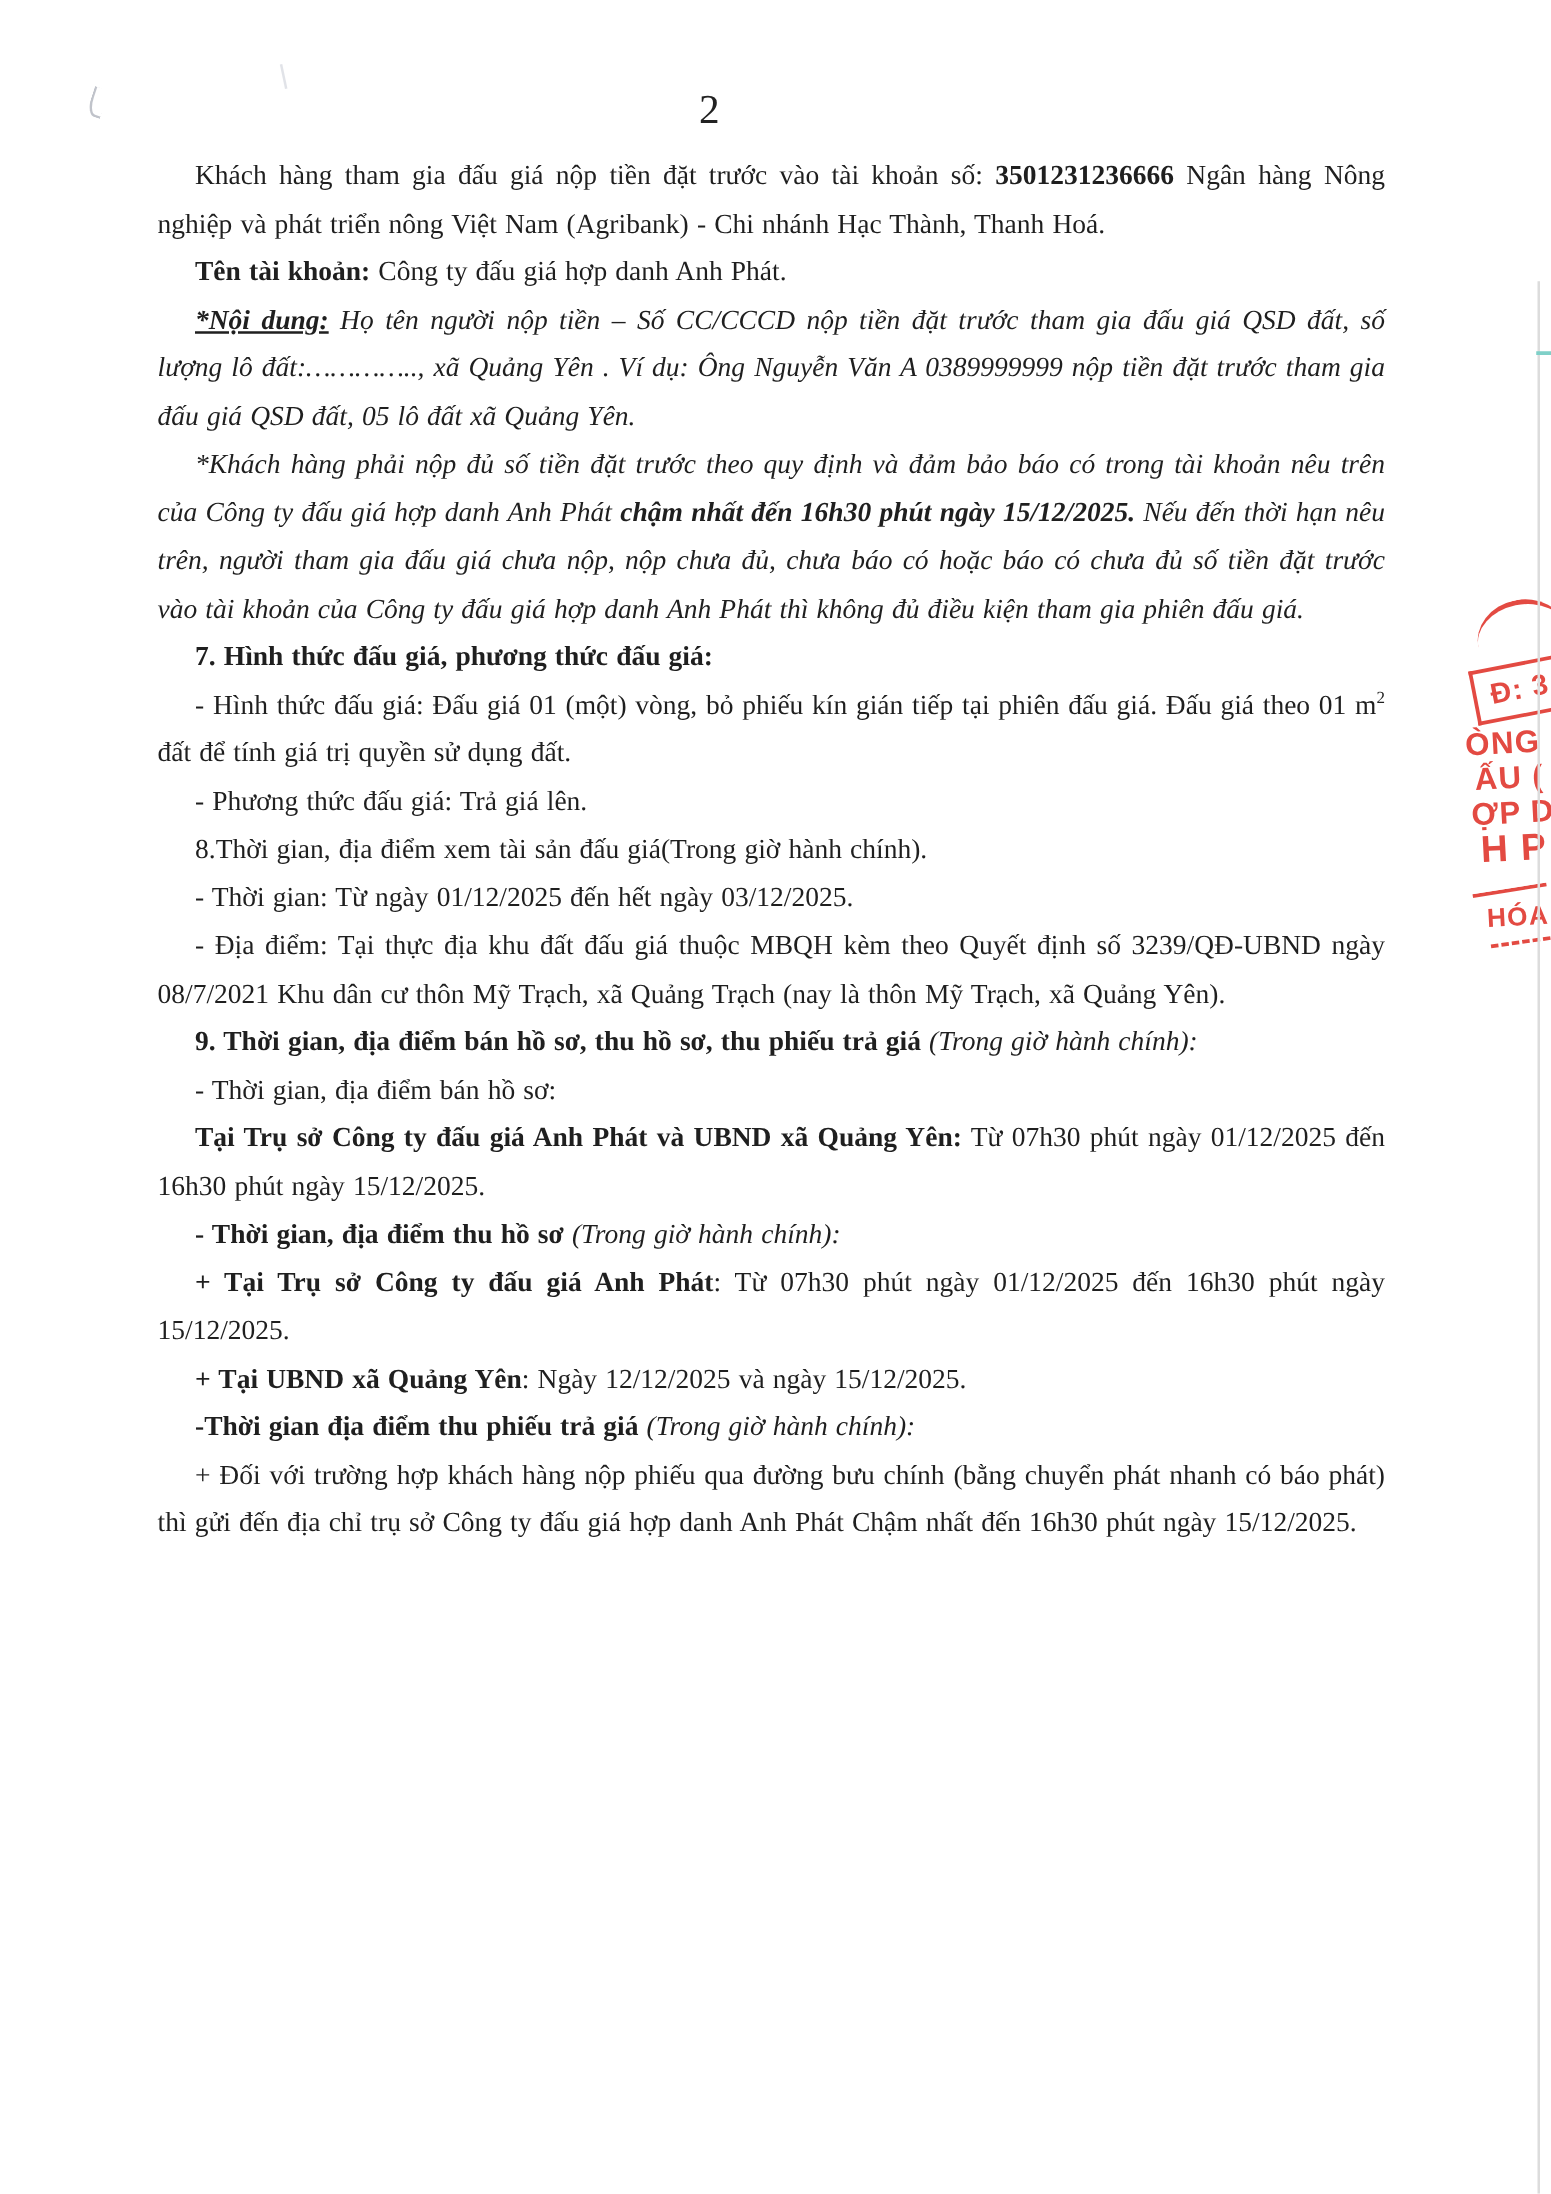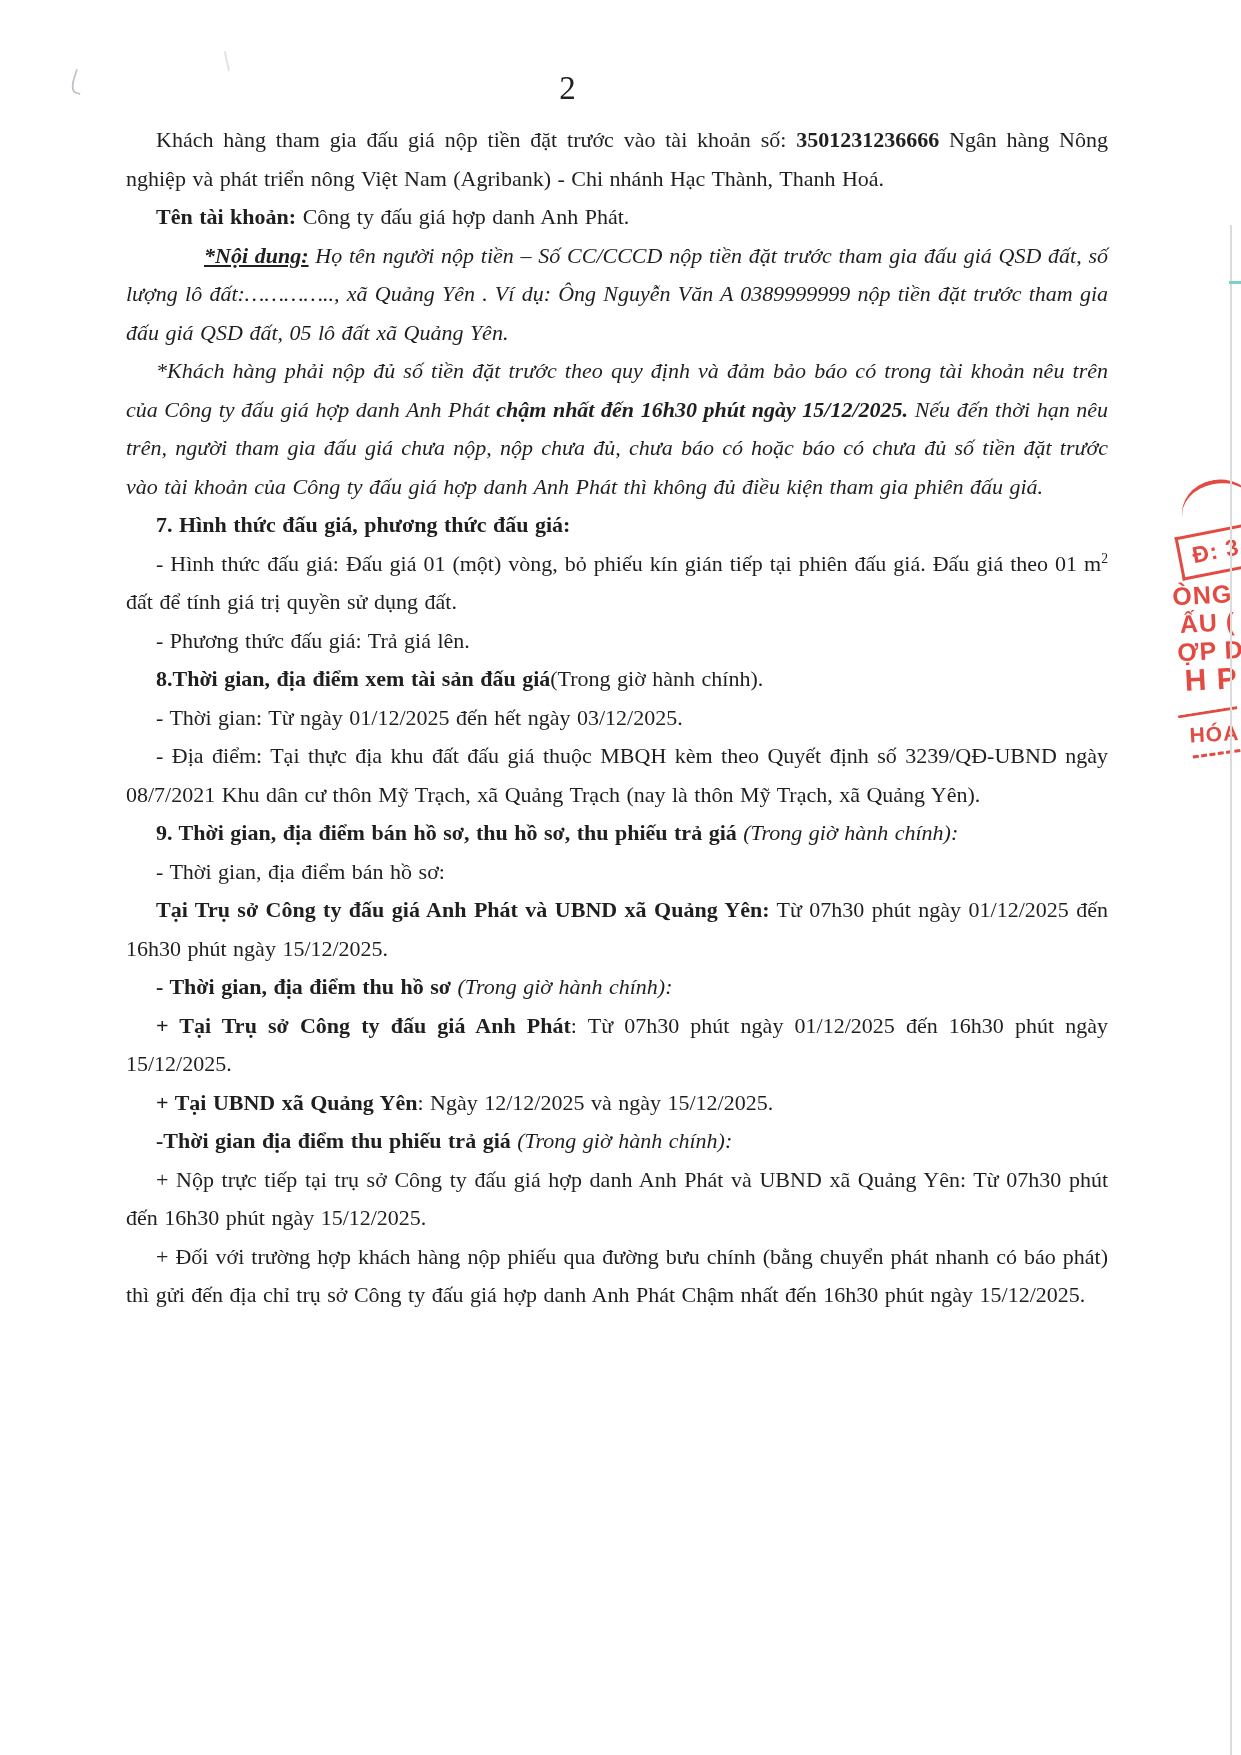--- a/index.html
+++ b/index.html
@@ -81,36 +81,35 @@
   }
 </style>
 </head>
 <body>
 
 <div class="page-number">2</div>
 
 <div class="doc-body">
     <p class="para"><span>Khách hàng tham gia đấu giá nộp tiền đặt trước vào tài khoản số: </span><span style="font-weight: bold;">3501231236666</span><span> Ngân hàng Nông nghiệp và phát triển nông Việt Nam (Agribank) - Chi nhánh Hạc Thành, Thanh Hoá.</span></p>
     <p class="para"><span style="font-weight: bold;">Tên tài khoản:</span><span> Công ty đấu giá hợp danh Anh Phát.</span></p>
-    <p class="para"><span style="font-weight: bold; font-style: italic; text-decoration: underline; margin-left: 48px;">*Nội dung:</span><span style="font-style: italic;"> Họ tên người nộp tiền – Số CC/CCCD nộp tiền đặt trước tham gia đấu giá QSD đất, số lượng lô đất:………….., xã Quảng Yên . Ví dụ: Ông Nguyễn Văn A 0389999999 nộp tiền đặt trước tham gia đấu giá QSD đất,  05 lô đất xã Quảng Yên.</span></p>
+    <p class="para"><span style="font-weight: bold; font-style: italic; text-decoration: underline;">*Nội dung:</span><span style="font-style: italic;"> Họ tên người nộp tiền – Số CC/CCCD nộp tiền đặt trước tham gia đấu giá QSD đất, số lượng lô đất:………….., xã Quảng Yên . Ví dụ: Ông Nguyễn Văn A 0389999999 nộp tiền đặt trước tham gia đấu giá QSD đất,  05 lô đất xã Quảng Yên.</span></p>
     <p class="para"><span style="font-style: italic;">*Khách hàng phải nộp đủ số tiền đặt trước theo quy định và đảm bảo báo có trong tài khoản nêu trên của Công ty đấu giá hợp danh Anh Phát </span><span style="font-weight: bold; font-style: italic;">chậm nhất đến 16h30 phút ngày 15/12/2025.</span><span style="font-style: italic;"> Nếu đến thời hạn nêu trên, người tham gia đấu giá chưa nộp, nộp chưa đủ, chưa báo có hoặc báo có chưa đủ số tiền đặt trước vào tài khoản của Công ty đấu giá hợp danh Anh Phát thì không đủ điều kiện tham gia phiên đấu giá.</span></p>
     <p class="para"><span style="font-weight: bold;">7. Hình thức đấu giá, phương thức đấu giá:</span></p>
     <p class="para"><span>- Hình thức đấu giá: Đấu giá 01 (một) vòng, bỏ phiếu kín gián tiếp tại phiên đấu giá. Đấu giá theo 01 m</span><sup>2</sup><span> đất để tính giá trị quyền sử dụng đất.</span></p>
     <p class="para"><span>- Phương thức đấu giá: Trả giá lên.</span></p>
-    <p class="para"><span style="font-weight: bold;">8.Thời gian, địa điểm xem tài sản đấu giá</span><span style="">(Trong giờ hành chính).</span></p>
+    <p class="para"><span style="font-weight: normal;">8.Thời gian, địa điểm xem tài sản đấu giá</span><span style="">(Trong giờ hành chính).</span></p>
     <p class="para"><span>- Thời gian: Từ ngày 01/12/2025 đến hết ngày 03/12/2025.</span></p>
     <p class="para"><span>- Địa điểm: Tại thực địa khu đất đấu giá thuộc MBQH kèm theo Quyết định số 3239/QĐ-UBND ngày 08/7/2021 Khu dân cư thôn Mỹ Trạch, xã Quảng Trạch (nay là thôn Mỹ Trạch, xã Quảng Yên).</span></p>
     <p class="para"><span style="font-weight: bold;">9. Thời gian, địa điểm bán hồ sơ, thu hồ sơ, thu phiếu trả giá </span><span style="font-style: italic;">(Trong giờ hành chính):</span></p>
     <p class="para"><span style="font-weight: normal;">- Thời gian, địa điểm bán hồ sơ:</span></p>
     <p class="para"><span style="font-weight: bold;">Tại Trụ sở Công ty đấu giá Anh Phát và UBND xã Quảng Yên:</span><span> Từ 07h30 phút ngày 01/12/2025 đến 16h30 phút ngày 15/12/2025.</span></p>
     <p class="para"><span style="font-weight: bold;">- Thời gian, địa điểm thu hồ sơ </span><span style="font-style: italic;">(Trong giờ hành chính):</span></p>
     <p class="para"><span style="font-weight: bold;">+ Tại Trụ sở Công ty đấu giá Anh Phát</span><span>: Từ 07h30 phút ngày 01/12/2025 đến 16h30 phút ngày 15/12/2025.</span></p>
     <p class="para"><span style="font-weight: bold;">+ Tại UBND xã Quảng Yên</span><span>: Ngày 12/12/2025 và ngày 15/12/2025.</span></p>
     <p class="para"><span style="font-weight: bold;">-Thời gian địa điểm thu phiếu trả giá </span><span style="font-style: italic;">(Trong giờ hành chính):</span></p>
-    <p class="para"><span>+ Nộp trực tiếp tại trụ sở Công ty đấu giá hợp danh Anh Phát và UBND xã Quảng Yên: Từ 07h30 phút đến 16h30 phút ngày 15/12/2025.</span></p>
     <p class="para"><span>+ Đối với trường hợp khách hàng nộp phiếu qua đường bưu chính (bằng chuyển phát nhanh có báo phát) thì gửi đến địa chỉ trụ sở Công ty đấu giá hợp danh Anh Phát Chậm nhất đến 16h30 phút ngày 15/12/2025.</span></p>
   </div>
 
 <div class="stamp">
   <div class="arc-top"></div>
   <div class="code-box">Đ: 3</div>
   <div class="frag frag-ong">ÒNG</div>
   <div class="frag frag-au">ẤU (</div>
   <div class="frag frag-opd">ỢP D</div>
   <div class="frag frag-hp">H P</div>

